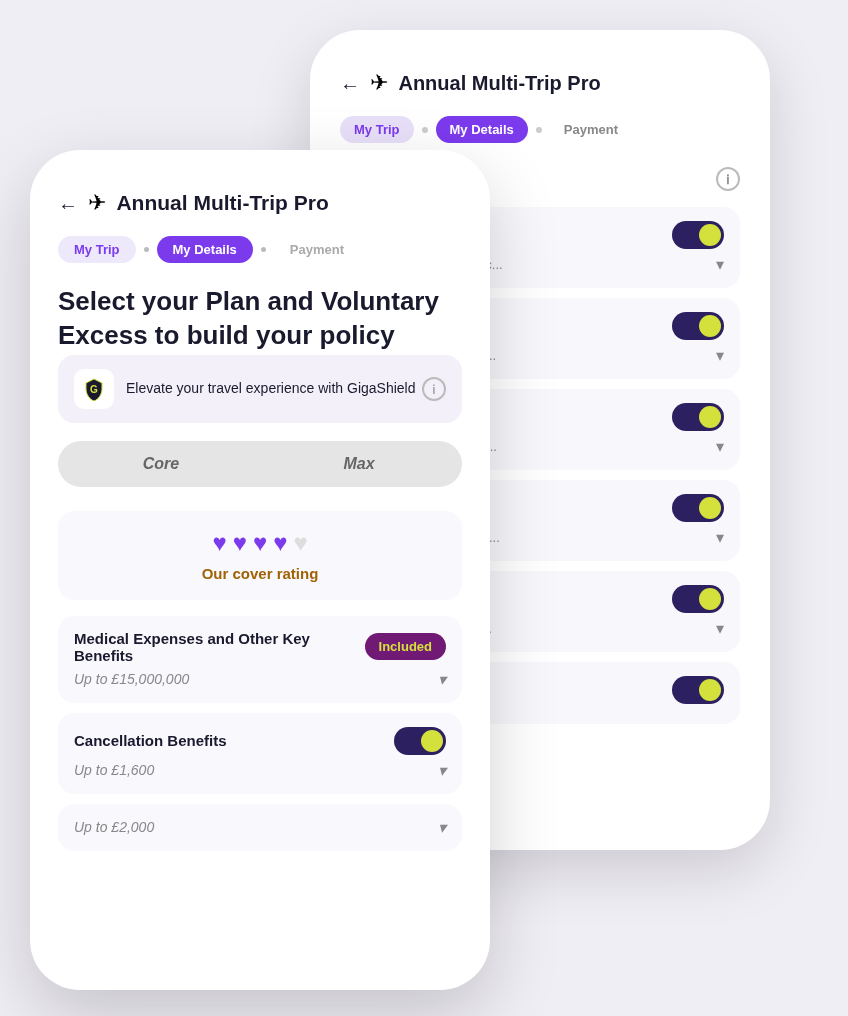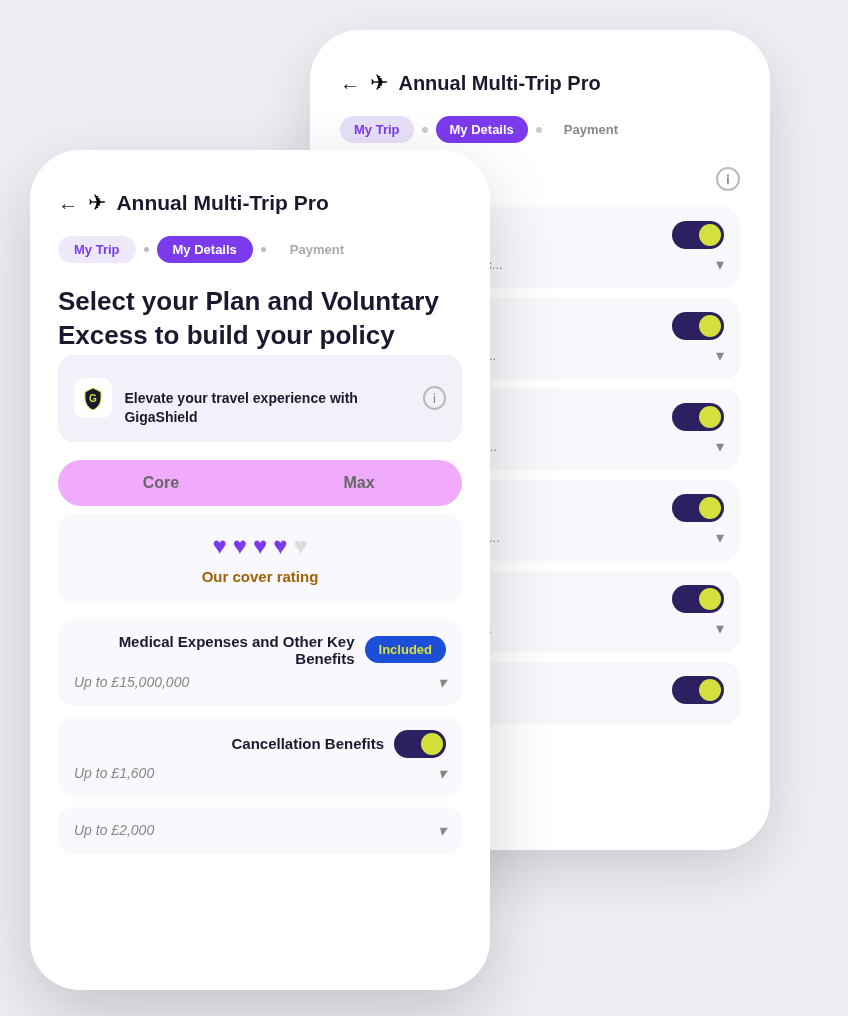--- a/index.html
+++ b/index.html
@@ -241,45 +241,45 @@
       height: 40px;
       background: white;
       border-radius: 10px;
       display: flex;
       align-items: center;
       justify-content: center;
       font-size: 20px;
     }
     .giga-text {
       font-size: 14px;
-      font-weight: 700;
+      font-weight: 400;
       color: #1a1a2e;
       line-height: 1.4;
-      margin-top: 20px;
     }
     .info-circle {
       width: 24px;
       height: 24px;
       border-radius: 50%;
       border: 2px solid #bbb;
       display: flex;
       align-items: center;
       justify-content: center;
       font-size: 13px;
       color: #888;
       cursor: pointer;
     }
 
     
     .plan-tabs {
       display: flex;
-      background: #f0abfc;
+      background: #e5e5e5;
       border-radius: 30px;
       padding: 4px;
-      margin-bottom: 8px;
+      margin-bottom: 24px;
+      font-style: italic;
     }
     .plan-tab {
       flex: 1;
       text-align: center;
       padding: 10px 0;
       border-radius: 26px;
       font-size: 16px;
       font-weight: 600;
       color: #666;
       cursor: pointer;
@@ -327,24 +327,23 @@
       align-items: center;
       justify-content: space-between;
       margin-bottom: 6px;
     }
     .benefit-title {
       font-size: 15px;
       font-weight: 800;
       color: #1a1a2e;
       flex: 1;
       padding-right: 10px;
-      text-align: right;
     }
     .included-badge {
-      background: #1d4ed8;
+      background: #701a75;
       color: #d4e03b;
       font-size: 13px;
       font-weight: 700;
       padding: 6px 14px;
       border-radius: 20px;
       white-space: nowrap;
     }
     .benefit-amount {
       font-size: 14px;
       color: #888;

